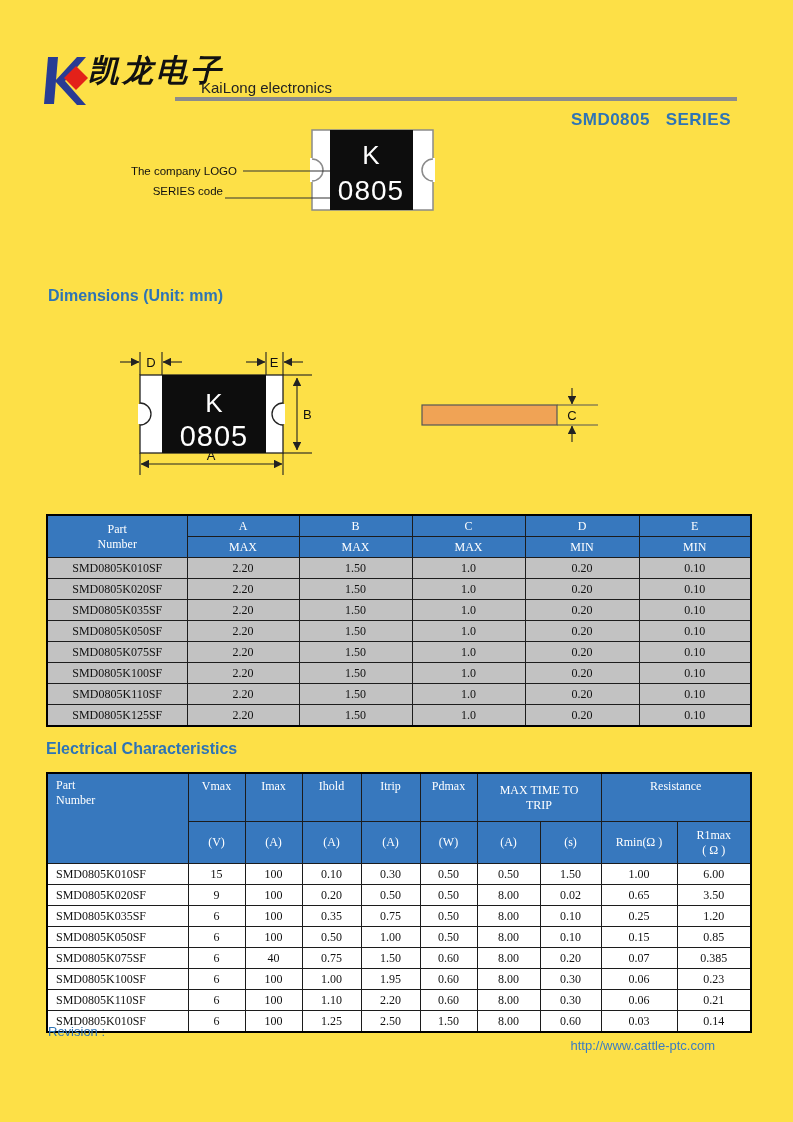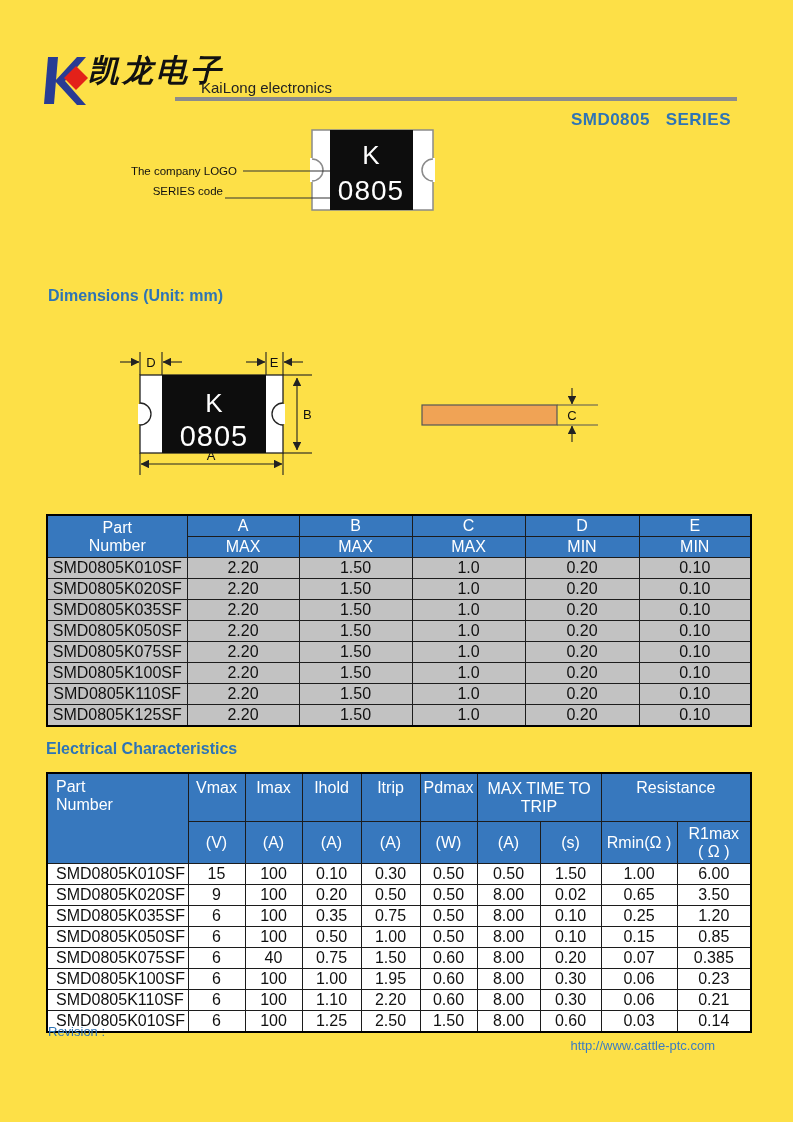--- a/index.html
+++ b/index.html
@@ -21,21 +21,21 @@
   .elec-heading { left:46px; top:740px; }
 
   
   svg text { font-family:"Liberation Sans", sans-serif; }
   .chip-mark  { fill:#fff; }
   .dim-letter { fill:#111; font-size:13px; }
   .callout    { fill:#111; font-size:11.5px; }
 
   
   table { position:absolute; border-collapse:collapse; table-layout:fixed;
-          font-size:16px; color:#111; }
+          font-size:12px; color:#111;font-family:Liberation Serif, serif; }
   td { overflow:hidden; }
   .t1 { left:46px; top:514px; width:704px; border:2px solid #000; }
   .t1 td { border:1px solid #1c1c1c; text-align:center; height:20px; padding:0; }
   .t1 thead td { background:#3778BE; color:#fff; }
   .t1 tbody td { background:#C2C2C2; }
 
   .t2 { left:46px; top:772px; width:704px; border:2px solid #000; }
   .t2 td { border:1px solid #1c1c1c; text-align:center; padding:0; }
   .t2 thead td { background:#3778BE; color:#fff; }
   .t2 thead tr.r1 td { height:42px; }

